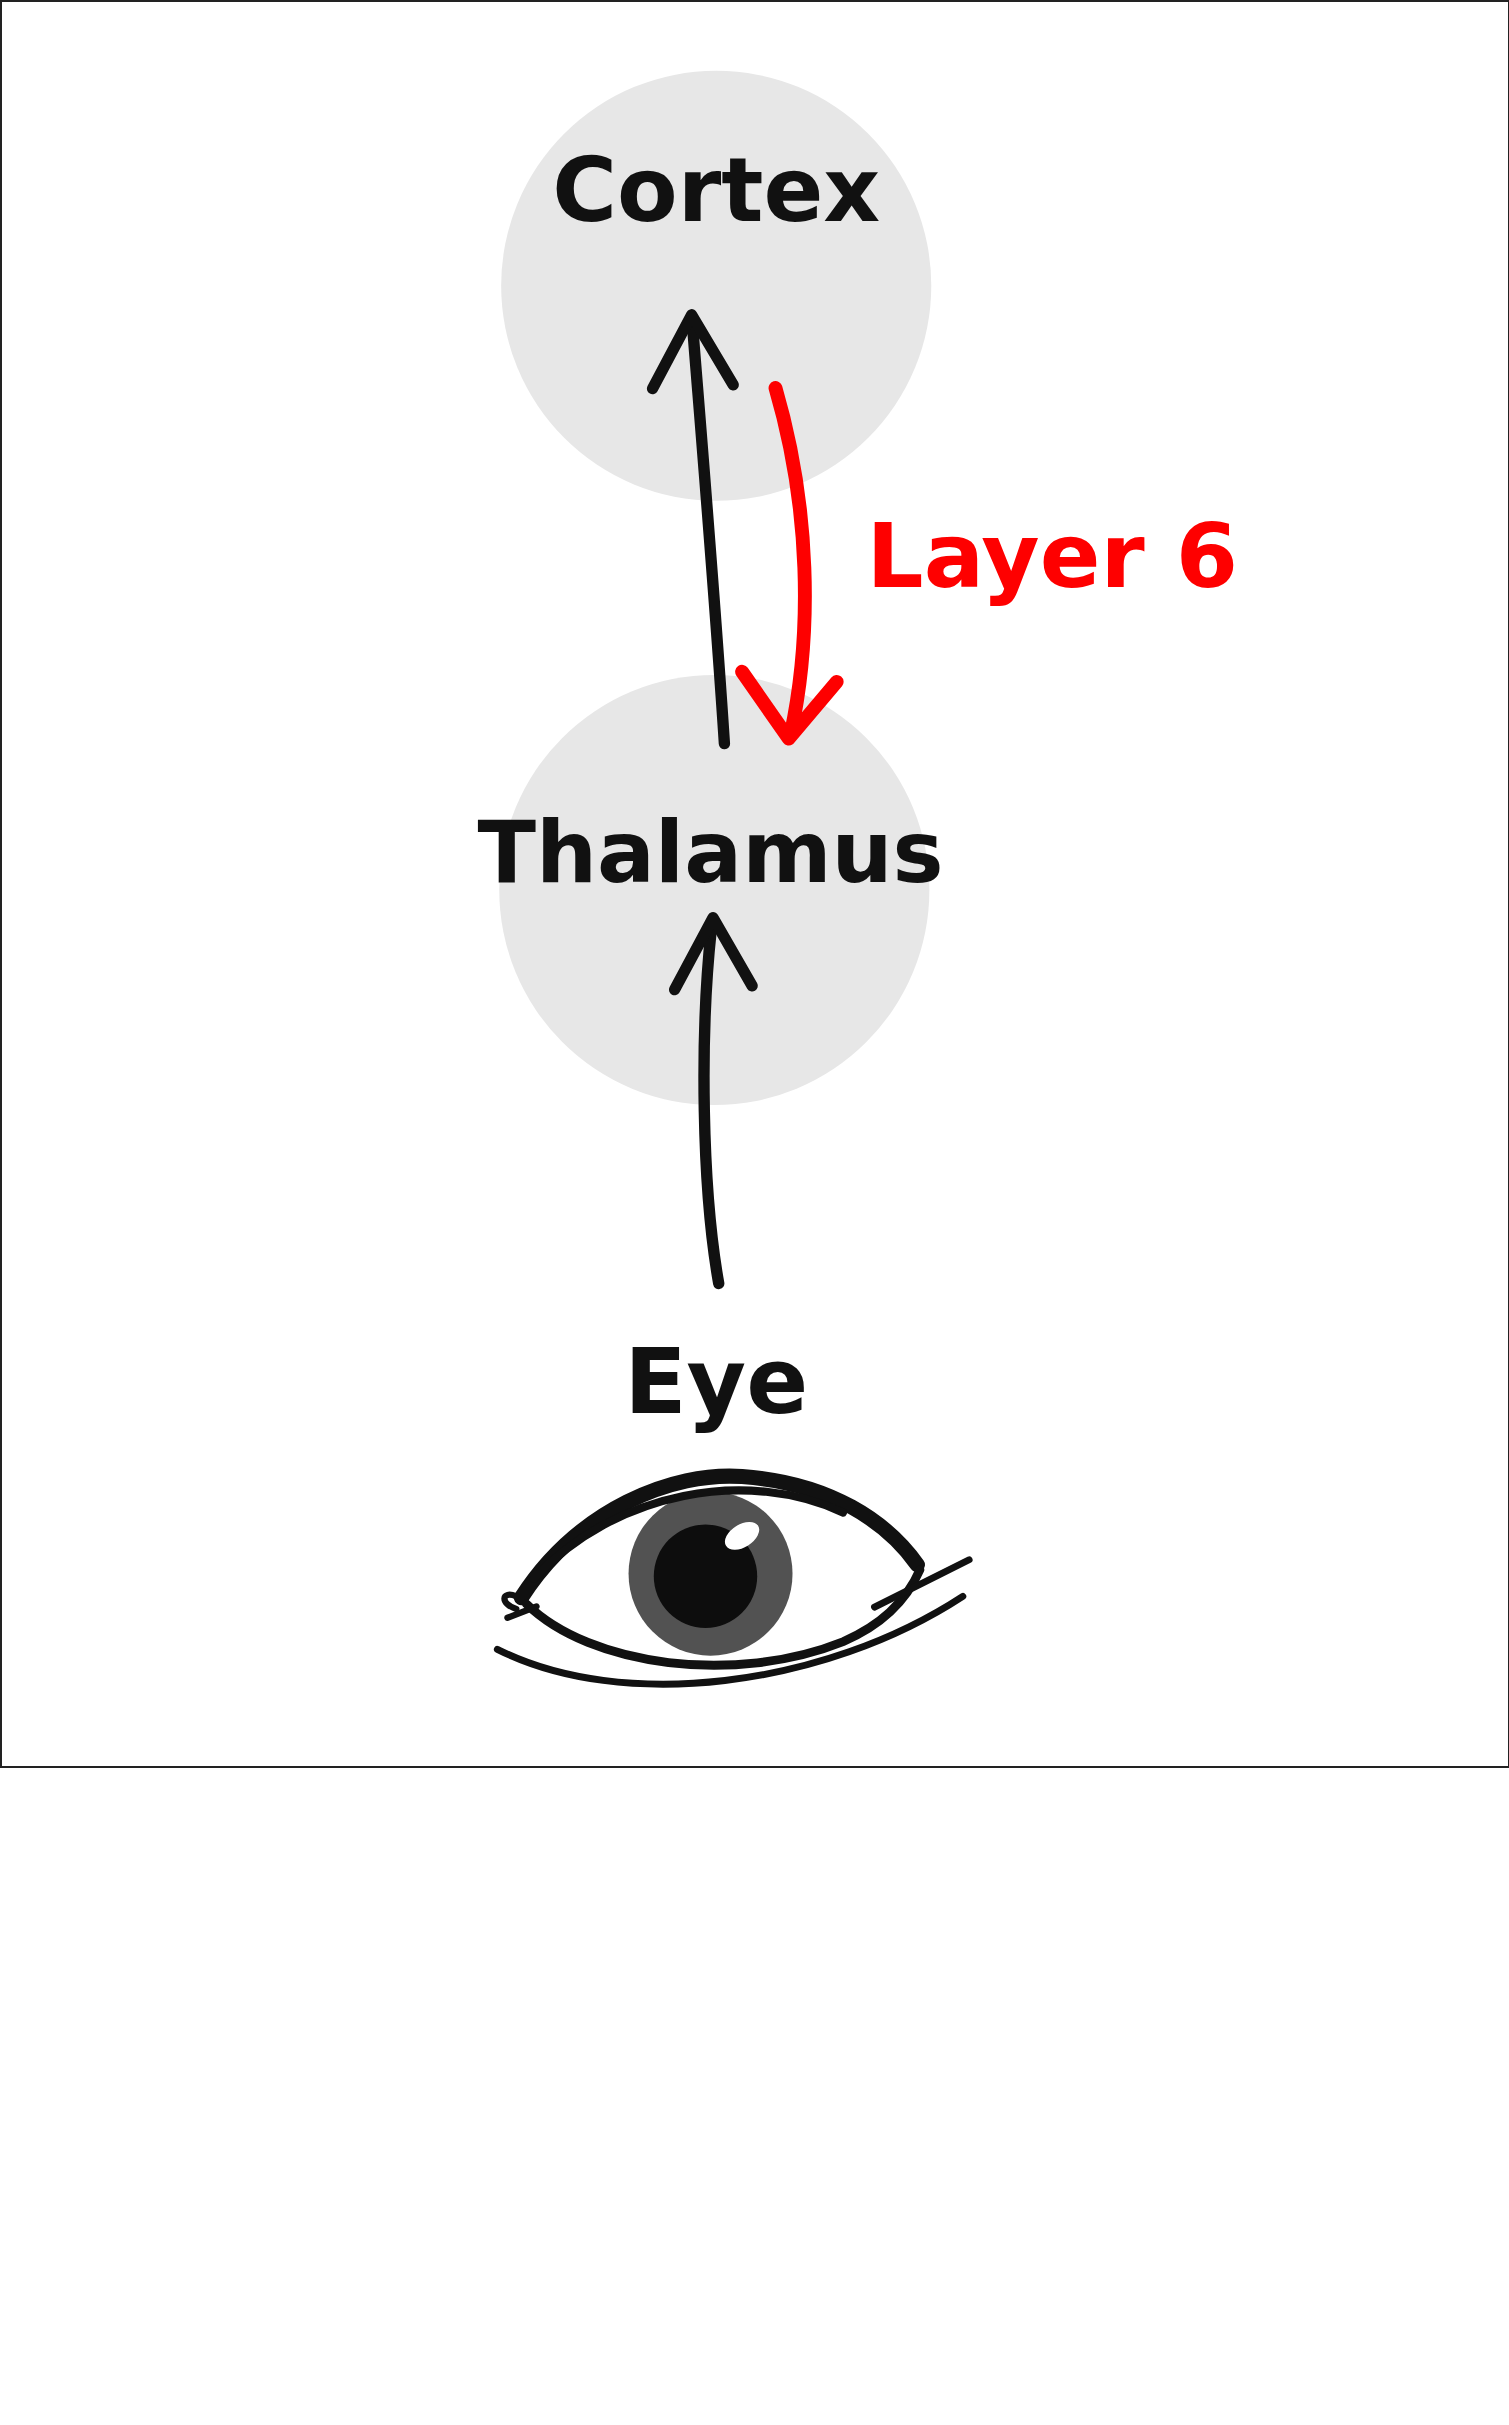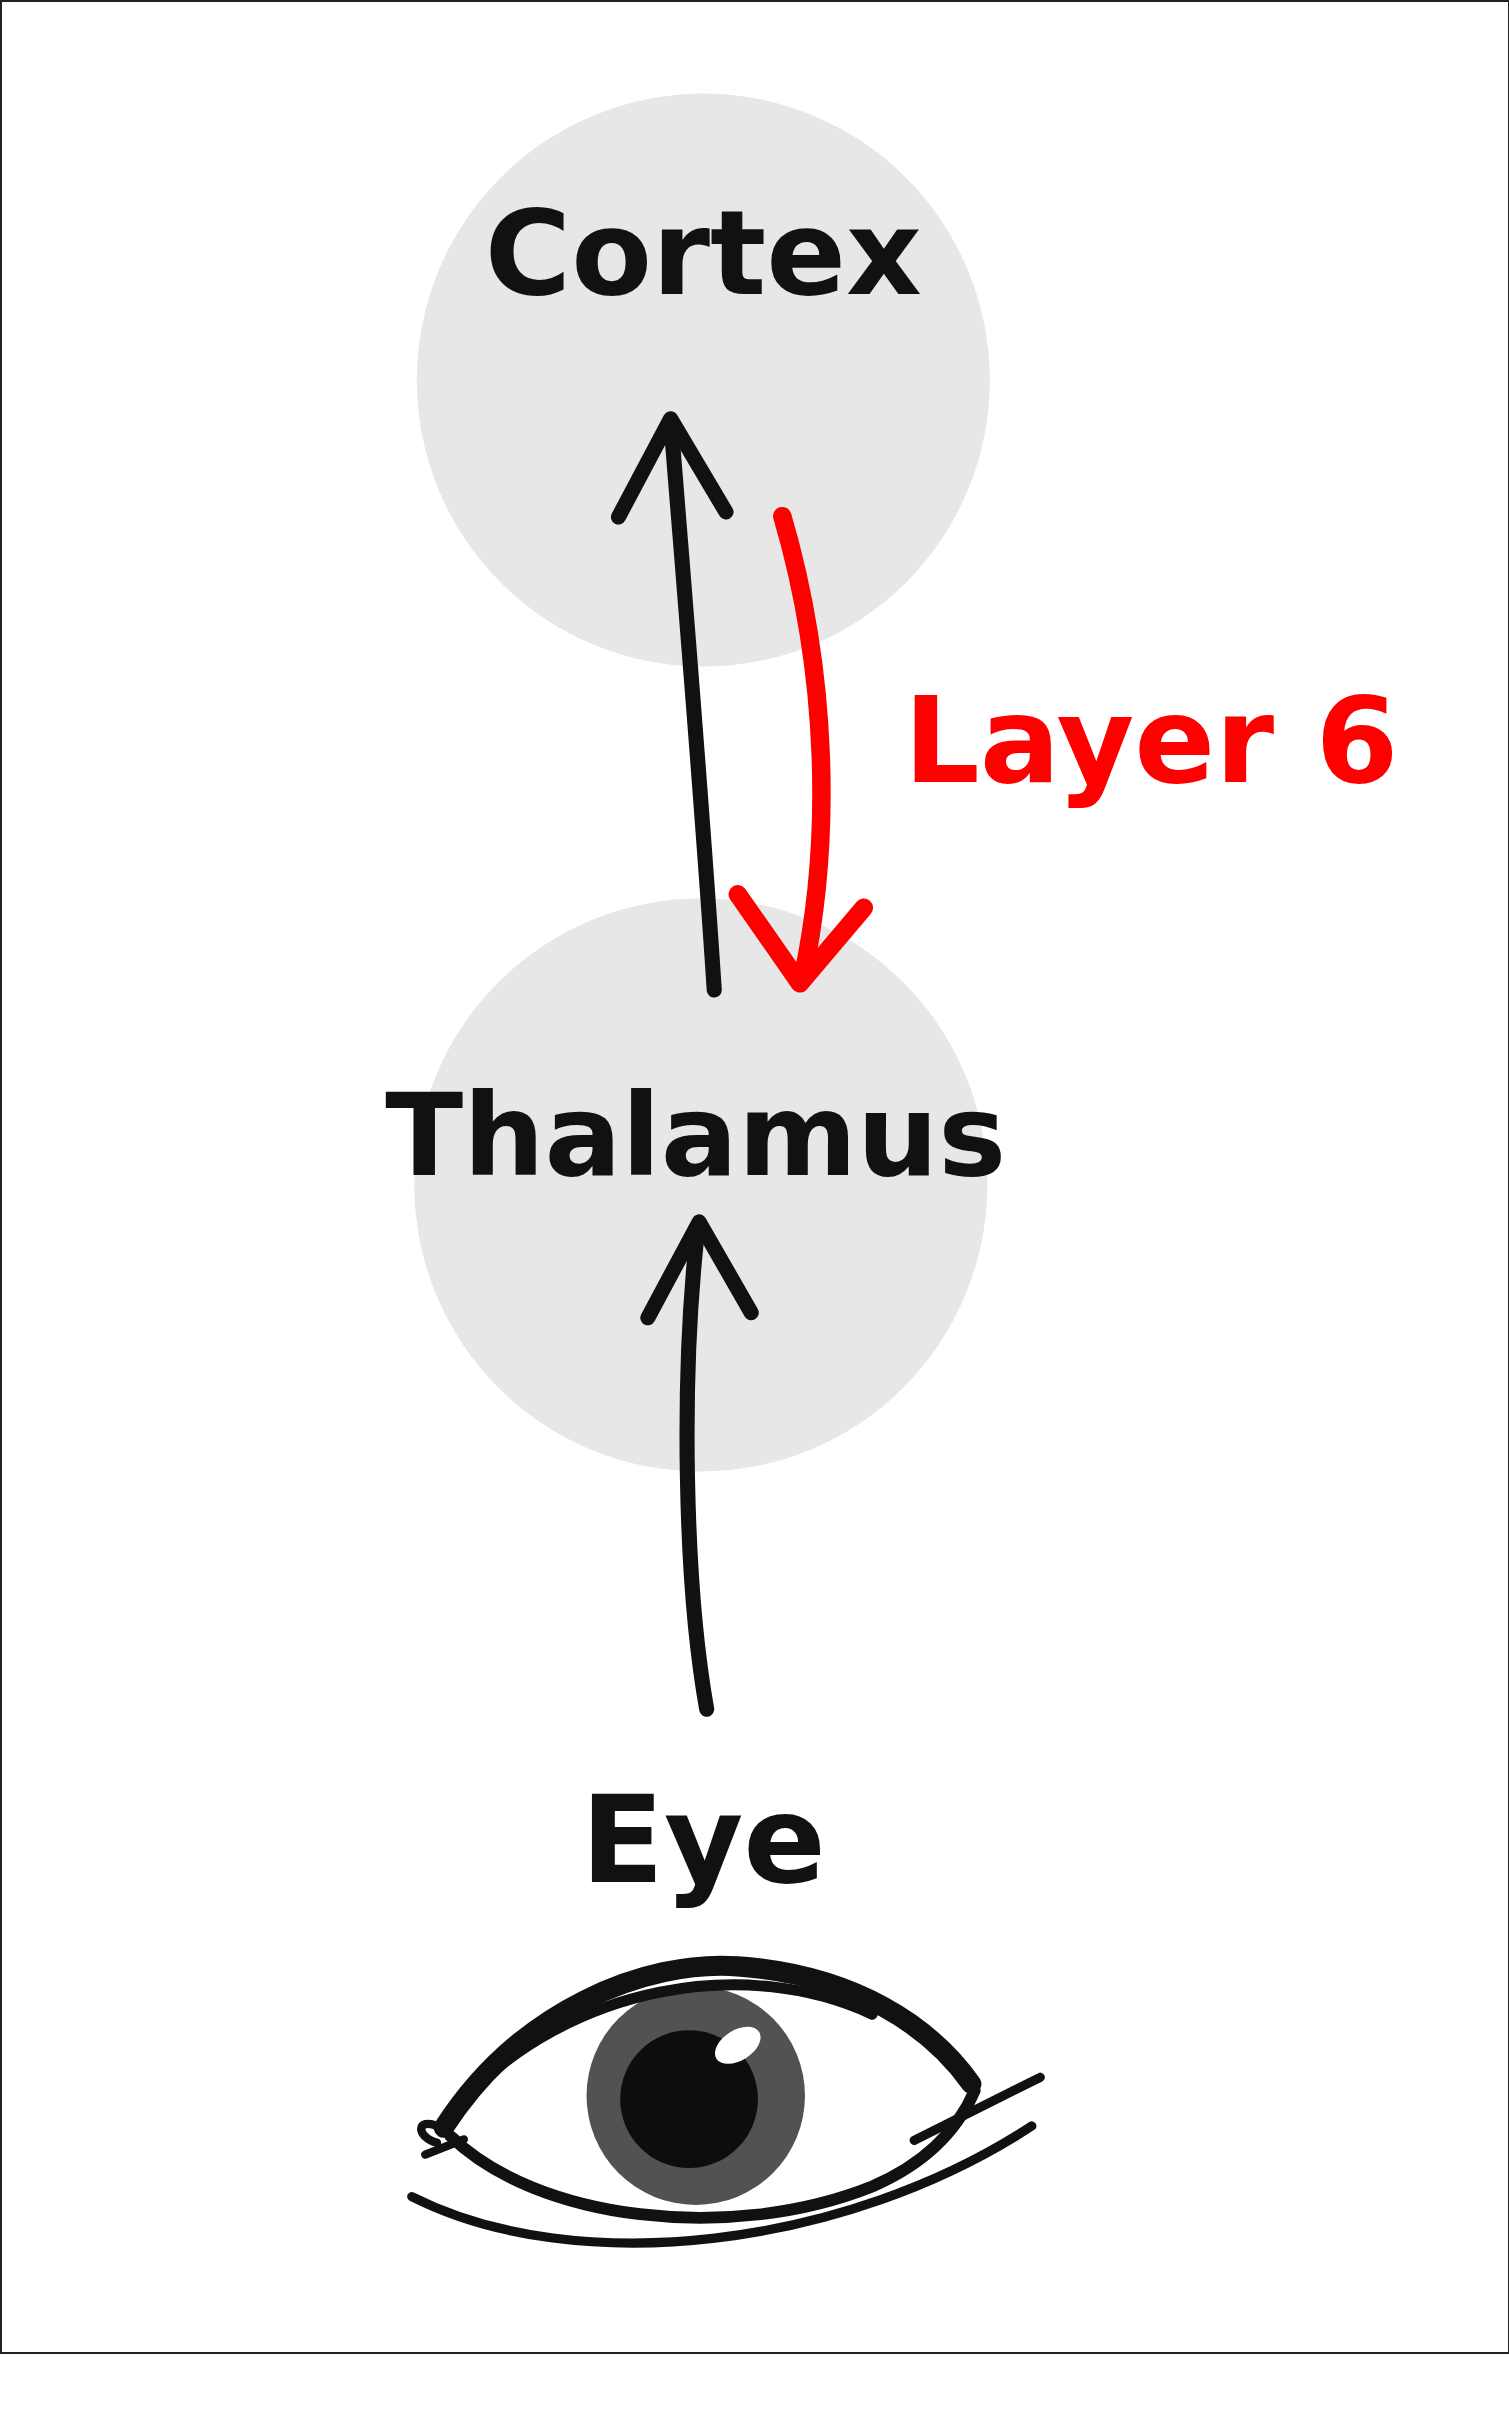--- a/index.html
+++ b/index.html
@@ -3,21 +3,21 @@
 <meta charset="utf-8">
 <style>
   html, body {
     margin: 0;
     padding: 0;
     background: #ffffff;
   }
   .canvas {
     position: relative;
     width: 1510px;
-    height: 2354px;
+    height: 1768px;
     background: #ffffff;
     border: 2.6px solid #222222;
     box-sizing: border-box;
     overflow: hidden;
     font-family: "DejaVu Sans", sans-serif;
   }
   .diagram-svg {
     display: block;
     width: 100%;
     height: 100%;

